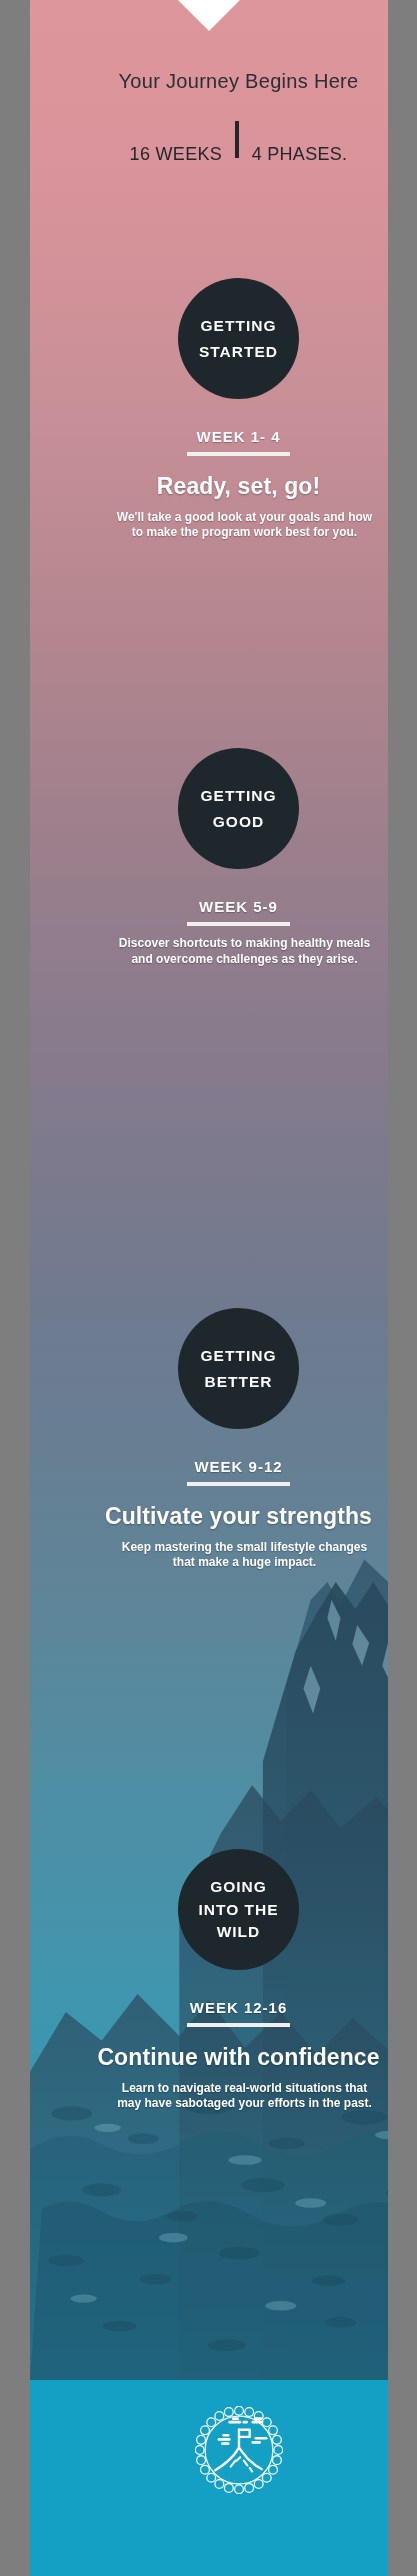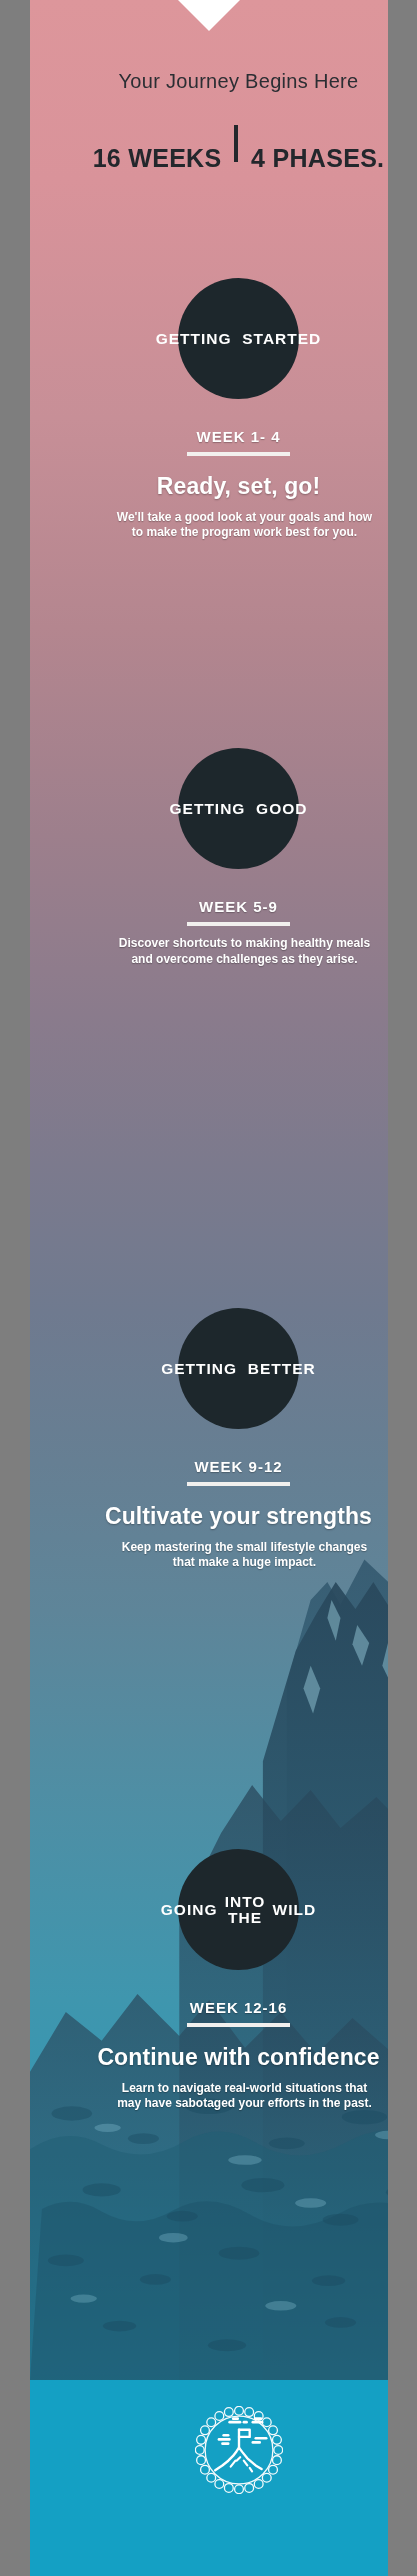--- a/index.html
+++ b/index.html
@@ -59,35 +59,35 @@
     letter-spacing:0.3px;
     color:#2b2e33;
     font-family:"Liberation Sans", sans-serif;
   }
   .metrics{
     margin-top:21.5px;
     display:flex;align-items:center;justify-content:center;gap:13px;
     color:#23272c;
   }
   .metrics .m{
-    font-size:25px;letter-spacing:0.3px;font-weight:700;margin-top:29px;
+    font-size:18px;letter-spacing:0.3px;font-weight:400;margin-top:29px;
   }
   .metrics .divider{
     width:3.6px;height:37px;background:#23272c;display:block;
   }
   
   .phases{
     position:absolute;left:0;top:0;width:418px;z-index:20;
   }
   .phase{position:absolute;left:0;width:418px;text-align:center;}
   .circle{
     width:121px;height:121px;border-radius:50%;
     background:#1d272c;
     margin:0 auto;
-    display:flex;flex-direction:row;align-items:center;justify-content:center;
+    display:flex;flex-direction:column;align-items:center;justify-content:center;
     gap:10.7px;
   }
   .circle-line{
     color:#ffffff;
     font-size:15.5px;
     font-weight:bold;
     letter-spacing:1px;
     line-height:1;
   }
   .week{

